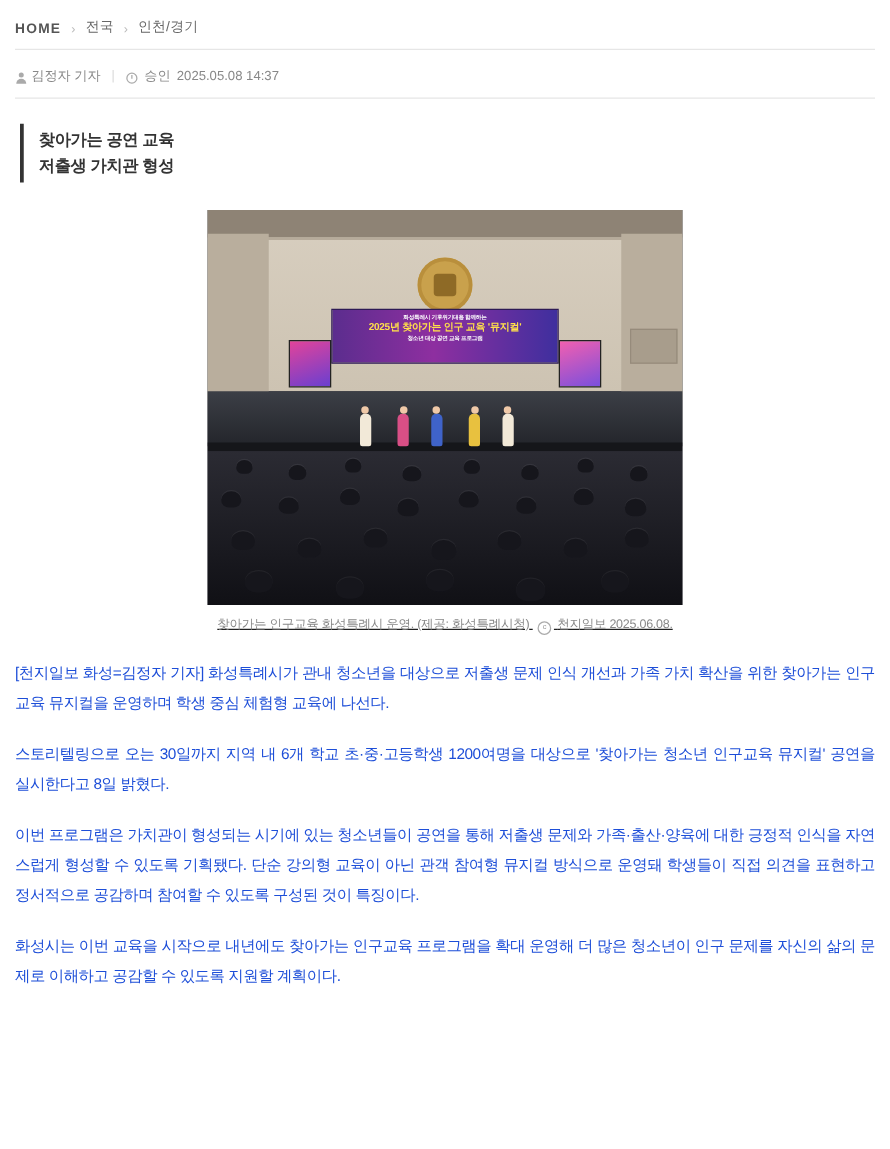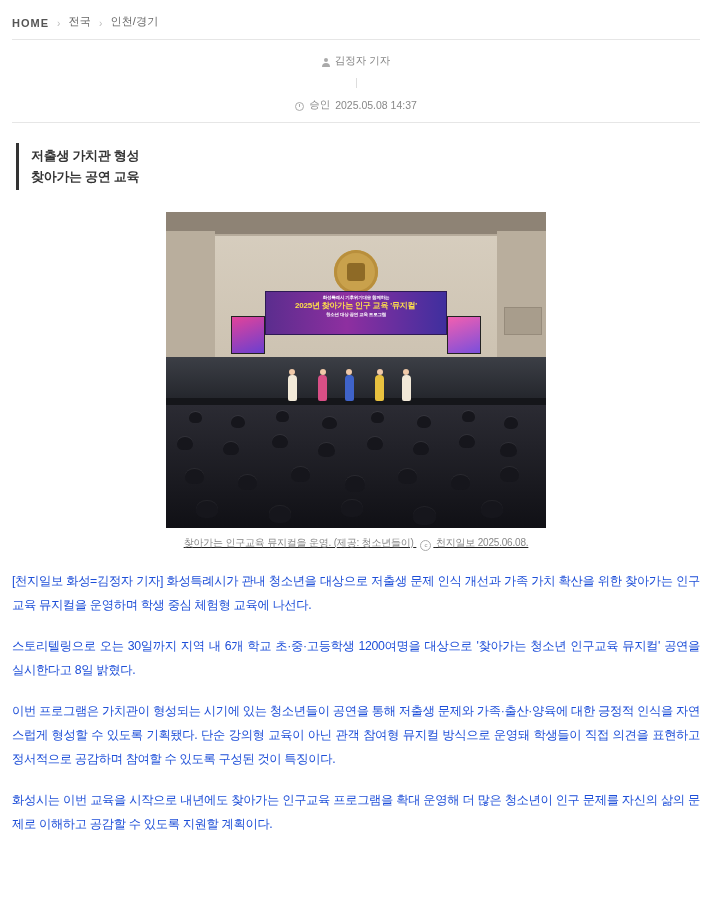--- a/index.html
+++ b/index.html
@@ -51,21 +51,20 @@
   }
 
   
   .byline {
     display: flex;
     align-items: center;
     gap: 10px;
     font-size: 10.5px;
     color: #888888;
     padding-bottom: 10px;
-    flex-direction: column;
   }
   .byline .reporter { display: flex; align-items: center; gap: 4px; }
   .byline .divider {
     width: 1px;
     height: 10px;
     background: #dddddd;
     display: inline-block;
   }
   .byline .approve { display: flex; align-items: center; gap: 5px; }
   .icon-person, .icon-clock {
@@ -324,22 +323,22 @@
     <span class="divider"></span>
     <span class="approve">
       <span class="icon-clock"></span>
       <span>승인</span>
       <span>2025.05.08 14:37</span>
     </span>
   </div>
   <hr class="hr-byline">
 
   <div class="subhead-box">
+    <div>찾아가는 공연 교육</div>
     <div>저출생 가치관 형성</div>
-    <div>찾아가는 공연 교육</div>
   </div>
 
   <figure>
     <div class="photo">
       <div class="ph-wall"></div>
       <div class="ph-wall-top"></div>
       <div class="ph-wall-seam"></div>
       <div class="ph-panel-l"></div>
       <div class="ph-panel-r"></div>
       <div class="ph-vent"></div>
@@ -383,21 +382,21 @@
         <div class="head" style="left:75%;top:57%;width:19px;height:15px;"></div>
         <div class="head" style="left:88%;top:51%;width:19px;height:15px;"></div>
         <div class="head" style="left:8%;top:78%;width:22px;height:17px;"></div>
         <div class="head" style="left:27%;top:82%;width:22px;height:17px;"></div>
         <div class="head" style="left:46%;top:77%;width:22px;height:17px;"></div>
         <div class="head" style="left:65%;top:83%;width:23px;height:18px;"></div>
         <div class="head" style="left:83%;top:78%;width:22px;height:17px;"></div>
       </div>
     </div>
     <figcaption>
-      <span>찾아가는 인구교육 뮤지컬을 운영. (제공: 청소년들이)</span>
+      <span>찾아가는 인구교육 화성특례시 운영. (제공: 화성특례시청)</span>
       <span class="c-mark">c</span>
       <span>천지일보 2025.06.08.</span>
     </figcaption>
   </figure>
 
   <div class="body-text">
     <p>[천지일보 화성=김정자 기자] 화성특례시가 관내 청소년을 대상으로 저출생 문제 인식 개선과 가족 가치 확산을 위한 찾아가는 인구교육 뮤지컬을 운영하며 학생 중심 체험형 교육에 나선다.</p>
     <p>스토리텔링으로 오는 30일까지 지역 내 6개 학교 초·중·고등학생 1200여명을 대상으로 '찾아가는 청소년 인구교육 뮤지컬' 공연을 실시한다고 8일 밝혔다.</p>
     <p>이번 프로그램은 가치관이 형성되는 시기에 있는 청소년들이 공연을 통해 저출생 문제와 가족·출산·양육에 대한 긍정적 인식을 자연스럽게 형성할 수 있도록 기획됐다. 단순 강의형 교육이 아닌 관객 참여형 뮤지컬 방식으로 운영돼 학생들이 직접 의견을 표현하고 정서적으로 공감하며 참여할 수 있도록 구성된 것이 특징이다.</p>
     <p>화성시는 이번 교육을 시작으로 내년에도 찾아가는 인구교육 프로그램을 확대 운영해 더 많은 청소년이 인구 문제를 자신의 삶의 문제로 이해하고 공감할 수 있도록 지원할 계획이다.</p>

